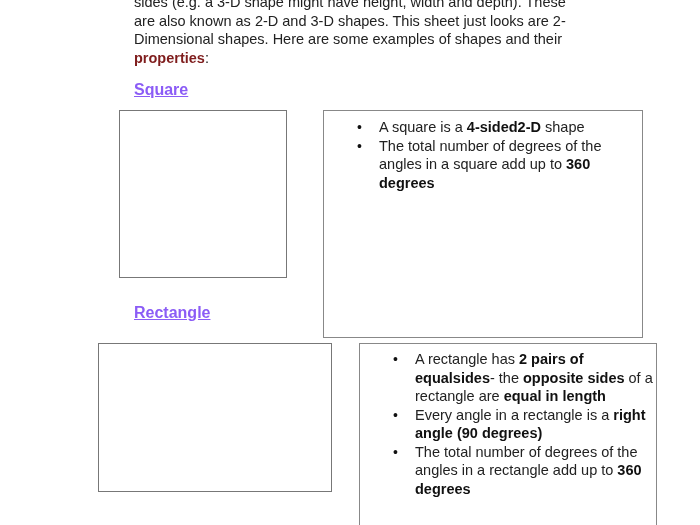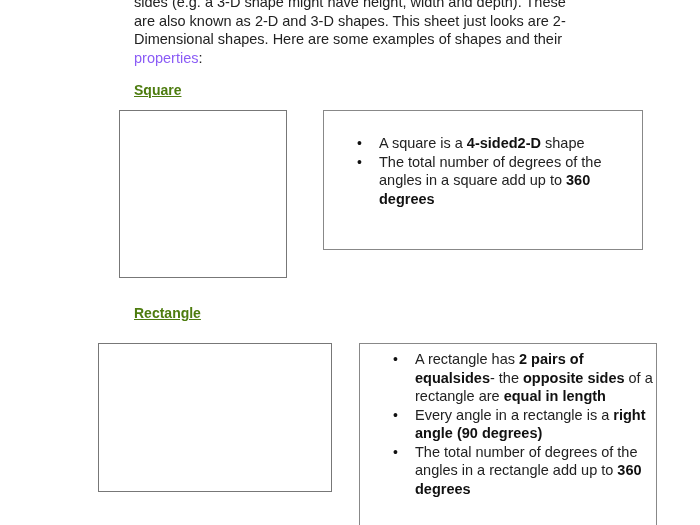--- a/index.html
+++ b/index.html
@@ -15,27 +15,27 @@
       font-size: 14.5px;
       line-height: 18.5px;
     }
     .intro {
       position: absolute;
       left: 134px;
       top: -7px;
       width: 500px;
       margin: 0;
     }
-    .intro b { font-weight: normal; color: #8b5cf6; }
+    .intro b { font-weight: bold; color: #7f1d1d; }
     .heading {
       position: absolute;
       font-weight: bold;
       text-decoration: underline;
-      color: #4d7c0f;
-      font-size: 14px;
+      color: #8b5cf6;
+      font-size: 16px;
     }
     .shape-box {
       position: absolute;
       border: 1.5px solid #777;
       background: #fff;
       box-sizing: border-box;
     }
     .props-box {
       position: absolute;
       border: 1.5px solid #888;
@@ -69,21 +69,21 @@
   <span>sides (e.g. a 3-D shape might have height, width and depth). These</span><br>
   <span>are also known as 2-D and 3-D shapes. This sheet just looks are 2-</span><br>
   <span>Dimensional shapes. Here are some examples of shapes and their</span><br>
   <b>properties</b><span>:</span>
 </p>
 
 <div class="heading" style="left:134px; top:81px;">Square</div>
 
 <div class="shape-box" style="left:119px; top:110px; width:168px; height:168px;"></div>
 
-<div class="props-box" style="left:323px; top:110px; width:320px; height:140px; padding-top:23px;">
+<div class="props-box" style="left:323px; top:110px; width:320px; height:228px; padding-top:7px;">
   <ul>
     <li>
       <span>A square is a </span><b>4-sided2-D</b><span> shape</span>
     </li>
     <li>
       <span>The total number of degrees of the angles in a square add up to </span><b>360 degrees</b>
     </li>
   </ul>
 </div>
 

